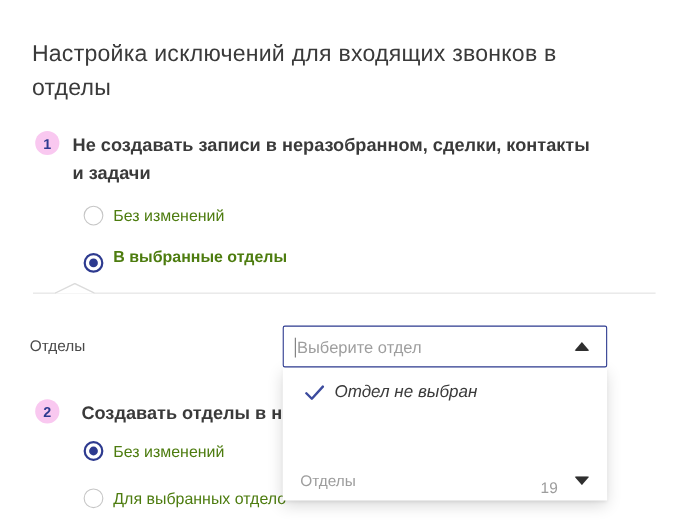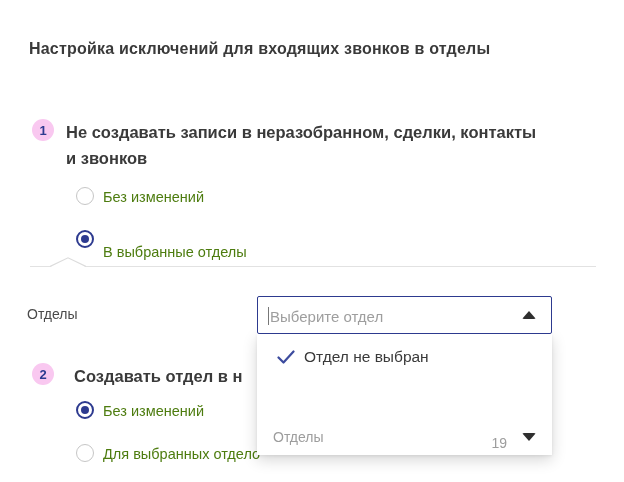--- a/index.html
+++ b/index.html
@@ -3,21 +3,21 @@
 <meta charset="utf-8">
 <style>
   html,body{margin:0;padding:0;background:#fff;}
   .canvas{
     position:relative;width:624px;height:482px;background:#fff;overflow:hidden;
     font-family:"Liberation Sans","DejaVu Sans",sans-serif;
     --accent:#2d3a8f; --badge-bg:#f9c8f0; --text-dark:#3a3a3a; --text-muted:#9d9d9d;
     --border-light:#e2e2e2; --radio-off:#c6c6c6; --icon-dark:#2f2f2f;
   }
   .abs{position:absolute;}
-  .page-title{left:29px;top:33px;width:505px;font-size:16px;font-weight:700;
+  .page-title{left:29px;top:33px;width:505px;font-size:21px;font-weight:400;
     color:var(--text-dark);line-height:31px;letter-spacing:.2px;}
   .badge{width:22px;height:22px;border-radius:50%;background:var(--badge-bg);
     color:var(--accent);font-size:13px;font-weight:700;display:flex;
     align-items:center;justify-content:center;}
   .step-heading{font-size:16.5px;font-weight:700;color:var(--text-dark);line-height:26px;}
   .radio{width:18px;height:18px;border-radius:50%;box-sizing:border-box;background:#fff;}
   .radio.off{border:1.5px solid var(--radio-off);}
   .radio.on{border:2px solid var(--accent);display:flex;align-items:center;justify-content:center;}
   .radio.on::after{content:"";width:8px;height:8px;border-radius:50%;background:var(--accent);}
   .radio-label{font-size:14.5px;color:#4d7c0f;white-space:nowrap;}
@@ -29,67 +29,67 @@
   .text-cursor{width:1px;height:18px;background:#777;margin-right:1px;flex:0 0 auto;}
   .placeholder{font-size:15px;color:#9e9e9e;white-space:nowrap;overflow:hidden;}
   .caret-up{position:absolute;right:15px;top:50%;margin-top:-4px;width:0;height:0;
     border-left:7px solid transparent;border-right:7px solid transparent;
     border-bottom:8px solid var(--icon-dark);border-radius:2px;}
   .caret-down{width:0;height:0;border-left:7px solid transparent;
     border-right:7px solid transparent;border-top:8px solid var(--icon-dark);border-radius:2px;}
   .dropdown-panel{left:257px;top:334px;width:295px;height:121px;background:#fff;z-index:4;
     box-shadow:0 5px 14px rgba(0,0,0,.16),0 1px 3px rgba(0,0,0,.08);}
   .dd-item{position:absolute;left:0;right:0;height:34px;display:flex;align-items:center;
-    cursor:pointer;}
+    cursor:pointer;font-style:italic;}
   .dd-item-1{top:6px;padding-left:20px;}
   .dd-item-2{top:46px;padding-left:47px;}
   .dd-check{width:18px;height:14px;margin-right:9px;flex:0 0 auto;}
   .dd-label{font-size:15.5px;color:var(--text-dark);white-space:nowrap;}
   .dd-group{position:absolute;left:16px;right:16px;top:90px;height:26px;display:flex;
     align-items:center;cursor:pointer;}
   .dd-group-label{font-size:14px;color:var(--text-muted);flex:1;}
   .dd-group-count{font-size:14px;color:var(--text-muted);margin-right:15px;margin-top:12px;}
   .under{z-index:1;}
 </style>
 </head>
 <body>
 
 <div class="canvas" style="--accent: #2d3a8f; --badge-bg: #f9c8f0; --text-dark: #3a3a3a; --text-muted: #9d9d9d; --border-light: #e2e2e2; --radio-off: #c6c6c6; --icon-dark: #2f2f2f;">
 
   <div class="abs page-title">Настройка исключений для входящих звонков в отделы</div>
 
   <div class="abs badge" style="left:32px;top:119px;">
     <span>1</span>
   </div>
-  <div class="abs step-heading" style="left:66px;top:119px;width:480px;">Не создавать записи в неразобранном, сделки, контакты и звонков</div>
+  <div class="abs step-heading" style="left:66px;top:119px;width:480px;">Не создавать записи в неразобранном, сделки, контакты и задачи</div>
 
   <div class="abs radio off" style="left:76px;top:187px;"></div>
   <div class="abs radio-label" style="left:103px;top:189px;">Без изменений</div>
 
   <div class="abs radio on" style="left:76px;top:230px;"></div>
-  <div class="abs radio-label" style="left:103px;top:244px;">В выбранные отделы</div>
+  <div class="abs radio-label" style="left:103px;top:226px;font-weight:bold;">В выбранные отделы</div>
 
   <div class="abs divider"></div>
   <svg class="abs" style="left:50px;top:257px;" width="36" height="10" viewBox="0 0 36 10">
     <polygon points="0,10 18,0.8 36,10" fill="#ffffff"></polygon>
     <polyline points="0,9.5 18,0.8 36,9.5" fill="none" stroke="#dcdcdc" stroke-width="1.2"></polyline>
   </svg>
 
   <div class="abs field-label">Отделы</div>
 
   <div class="abs select-box">
     <span class="text-cursor"></span>
     <span class="placeholder">Выберите отдел</span>
     <span class="caret-up"></span>
   </div>
 
   <div class="abs badge under" style="left:32px;top:363px;">
     <span>2</span>
   </div>
-  <div class="abs step-heading under" style="left:74px;top:363px;white-space:nowrap;">Создавать отдел в н</div>
+  <div class="abs step-heading under" style="left:74px;top:363px;white-space:nowrap;">Создавать отделы в н</div>
 
   <div class="abs radio on under" style="left:76px;top:401px;"></div>
   <div class="abs radio-label under" style="left:103px;top:403px;">Без изменений</div>
 
   <div class="abs radio off under" style="left:76px;top:444px;"></div>
   <div class="abs radio-label under" style="left:103px;top:446px;">Для выбранных отдело</div>
 
   <div class="abs dropdown-panel">
 
     <div class="dd-item dd-item-1">

